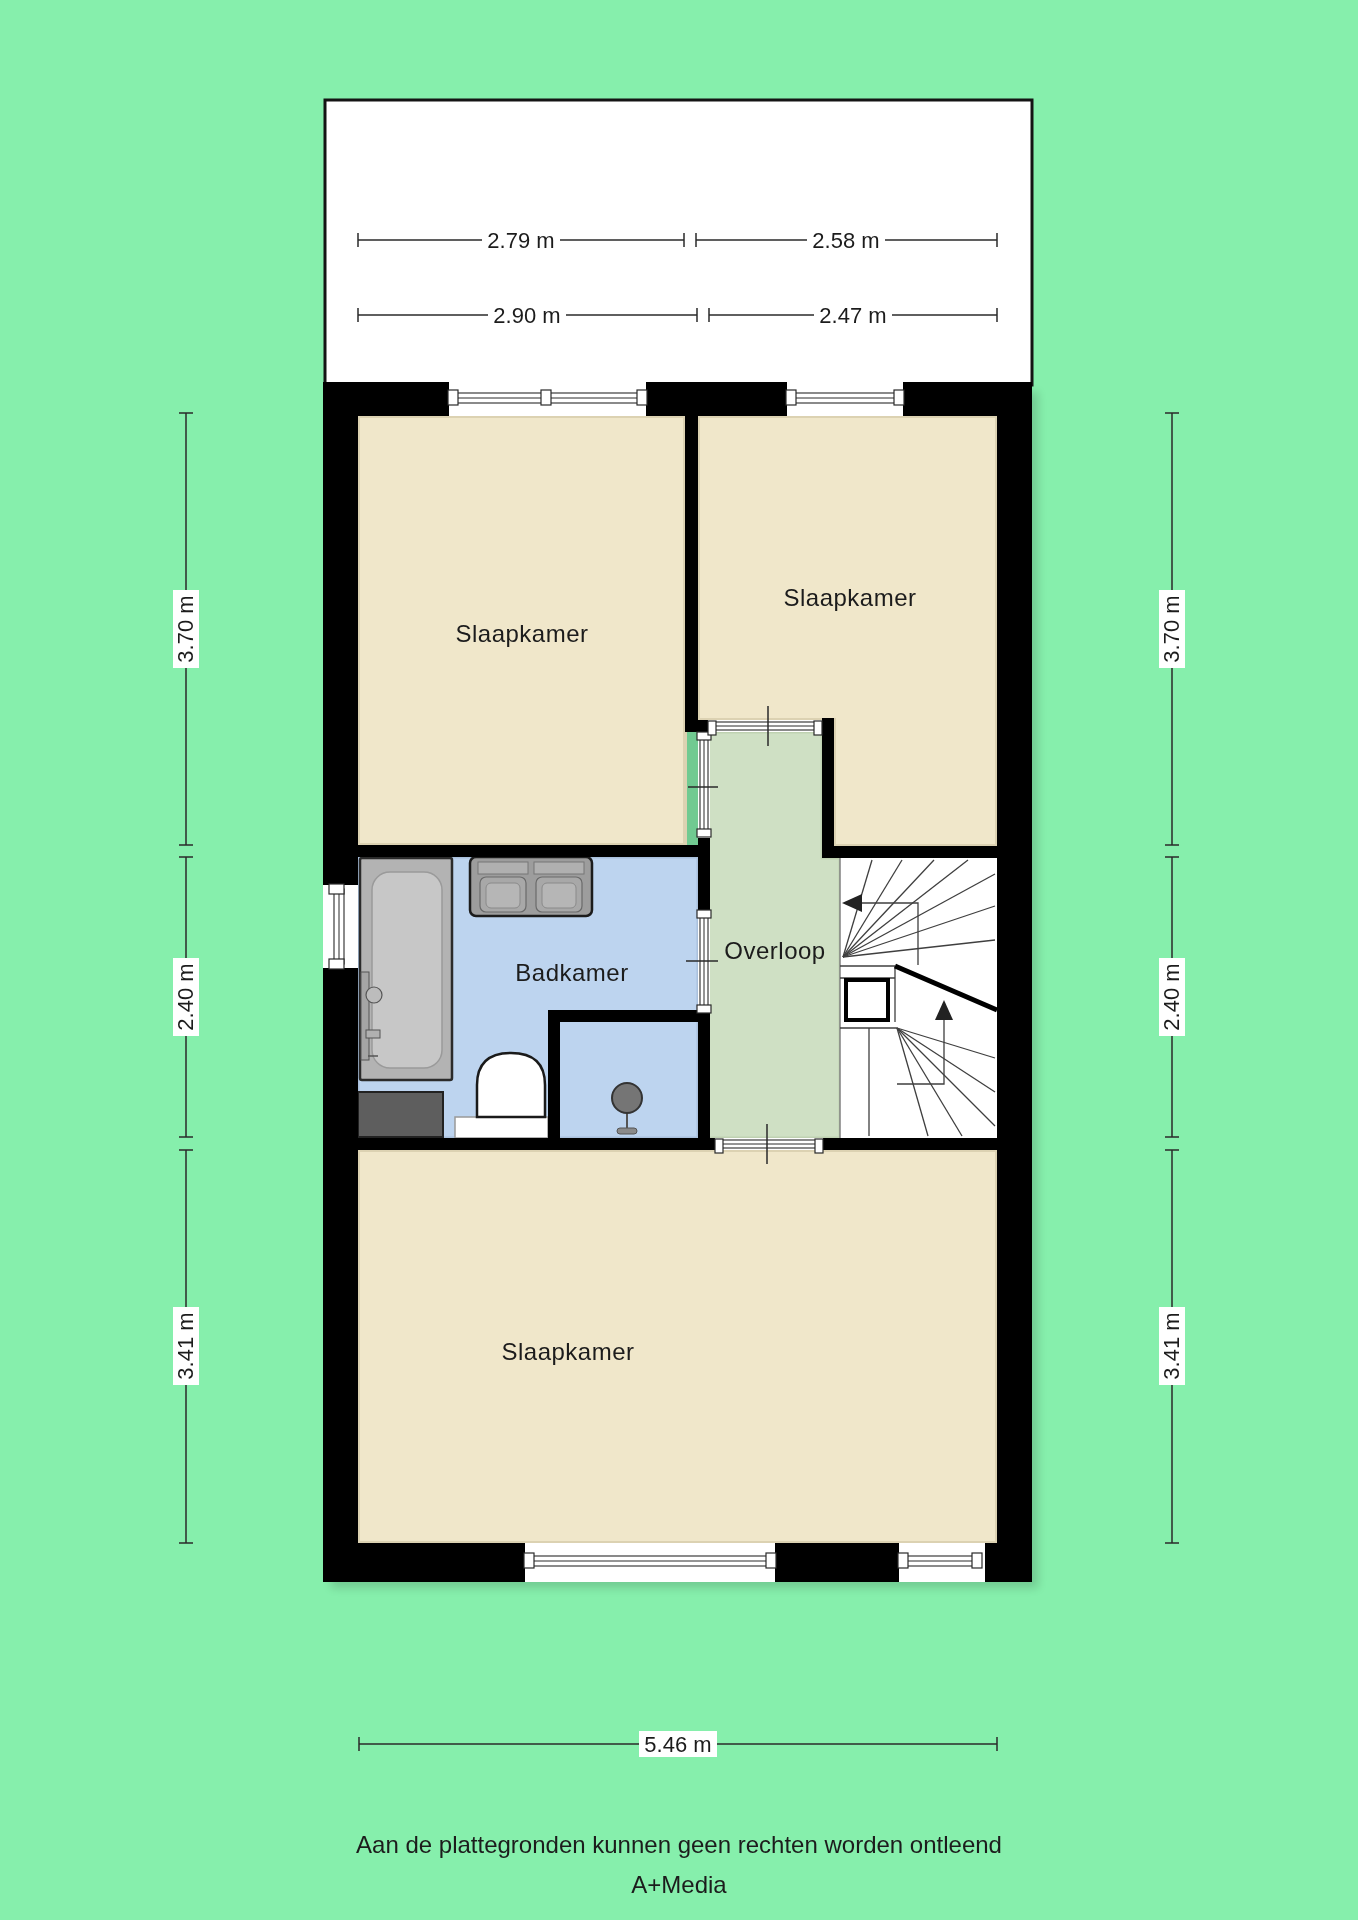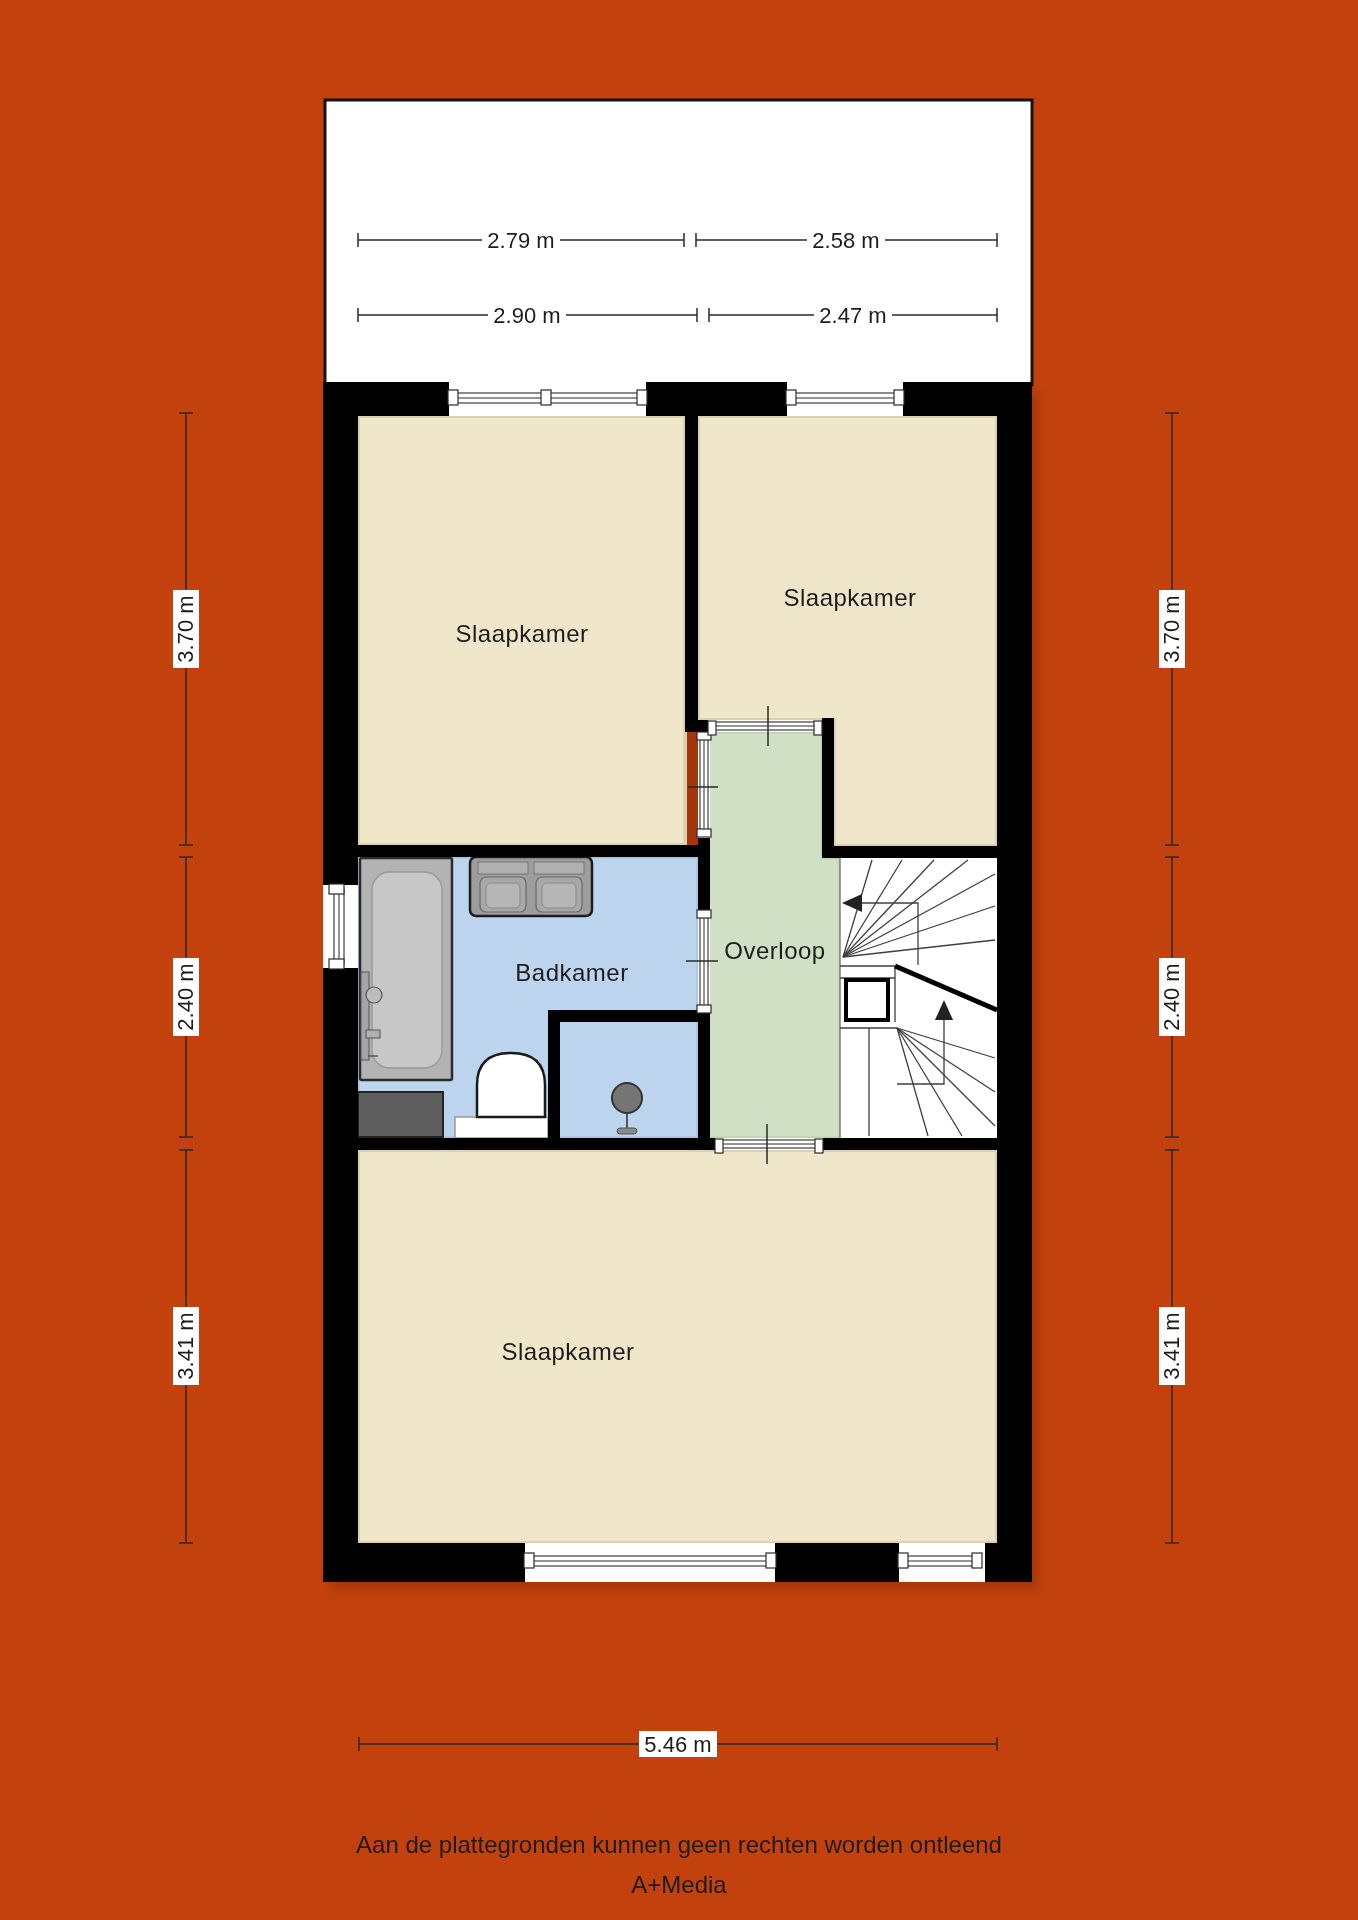--- a/index.html
+++ b/index.html
@@ -1,17 +1,17 @@
 <!DOCTYPE html>
 <html><head>
 <meta charset="utf-8">
 <style>
   html,body{margin:0;padding:0;background:#ffffff;}
   body{font-family:"Liberation Sans", sans-serif;}
-  .page{width:1358px;height:1920px;position:relative;margin:0 auto;background:#c2410c;}
+  .page{width:1358px;height:1920px;position:relative;margin:0 auto;background:#86efac;}
   svg{display:block;}
   text{font-family:"Liberation Sans", sans-serif;fill:#1c1c1c;}
   .dim-label{font-size:22px;}
   .room-label{font-size:24px;letter-spacing:.5px;}
   .footer-label{font-size:24px;}
   .dimline{stroke:#2a2a2a;stroke-width:1.5;fill:none;}
   .stair{stroke:#3f3f3f;stroke-width:1.3;fill:none;}
   .framecap{fill:#ffffff;stroke:#2a2a2a;stroke-width:1.2;}
   .frame{fill:#ffffff;stroke:#2a2a2a;stroke-width:1.1;}
   .tick{stroke:#2a2a2a;stroke-width:1.5;}

